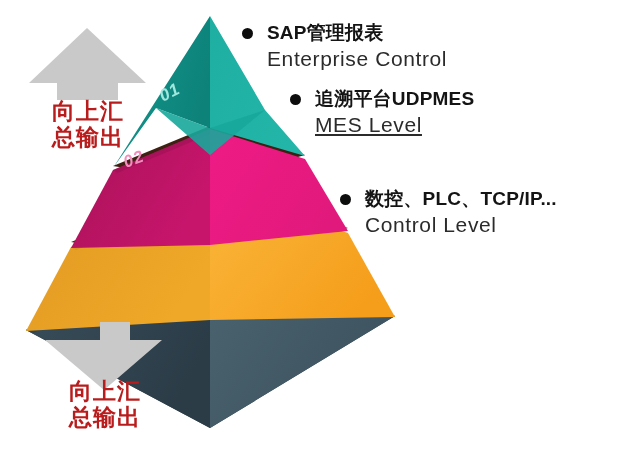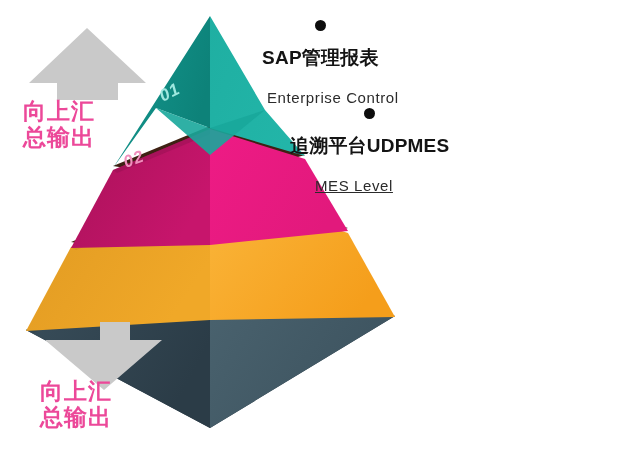--- a/index.html
+++ b/index.html
@@ -26,48 +26,48 @@
     height: 455px;
   }
   .label-group {
     position: absolute;
     white-space: nowrap;
   }
   .label-head {
     display: flex;
     align-items: center;
     gap: 14px;
-    flex-direction: column;
   }
   .bullet {
     width: 11px;
     height: 11px;
     border-radius: 50%;
     background: #0d0d0d;
     flex: 0 0 auto;
   }
   .label-title {
     font-size: 19px;
     font-weight: bold;
     color: #141414;
     letter-spacing: 0.2px;
   }
   .label-sub {
-    font-size: 15px;
+    font-size: 21px;
     color: #2b2b2b;
-    margin-top: 18px;
+    margin-top: 1px;
     letter-spacing: 0.6px;
   }
   .arrow-text {
     position: absolute;
     font-size: 23px;
     font-weight: bold;
-    color: #ec4899;
+    color: #b91c1c;
     line-height: 1.15;
     letter-spacing: 1px;
+    text-align: center;
     width: 130px;
   }
   .level-num {
     font-size: 17px;
     font-style: italic;
     font-weight: bold;
     letter-spacing: 1px;
   }
 </style>
 </head>
@@ -170,28 +170,35 @@
   </svg>
 
   <div class="label-group" style="left:242px; top:20px;">
     <div class="label-head">
       <span class="bullet"></span>
       <span class="label-title">SAP管理报表</span>
     </div>
     <div class="label-sub" style="margin-left:25px;">Enterprise Control</div>
   </div>
 
-  <div class="label-group" style="left:290px; top:108px;">
+  <div class="label-group" style="left:290px; top:86px;">
     <div class="label-head">
       <span class="bullet"></span>
       <span class="label-title">追溯平台UDPMES</span>
     </div>
     <div class="label-sub" style="margin-left:25px;text-decoration:underline;">MES Level</div>
   </div>
 
+  <div class="label-group" style="left:340px; top:186px;">
+    <div class="label-head">
+      <span class="bullet"></span>
+      <span class="label-title">数控、PLC、TCP/IP...</span>
+    </div>
+    <div class="label-sub" style="margin-left:25px;">Control Level</div>
+  </div>
 
 
   <div class="arrow-text" style="left:23px; top:98px;">
     <div>向上汇</div>
     <div>总输出</div>
   </div>
 
   <div class="arrow-text" style="left:40px; top:378px;">
     <div>向上汇</div>
     <div>总输出</div>

